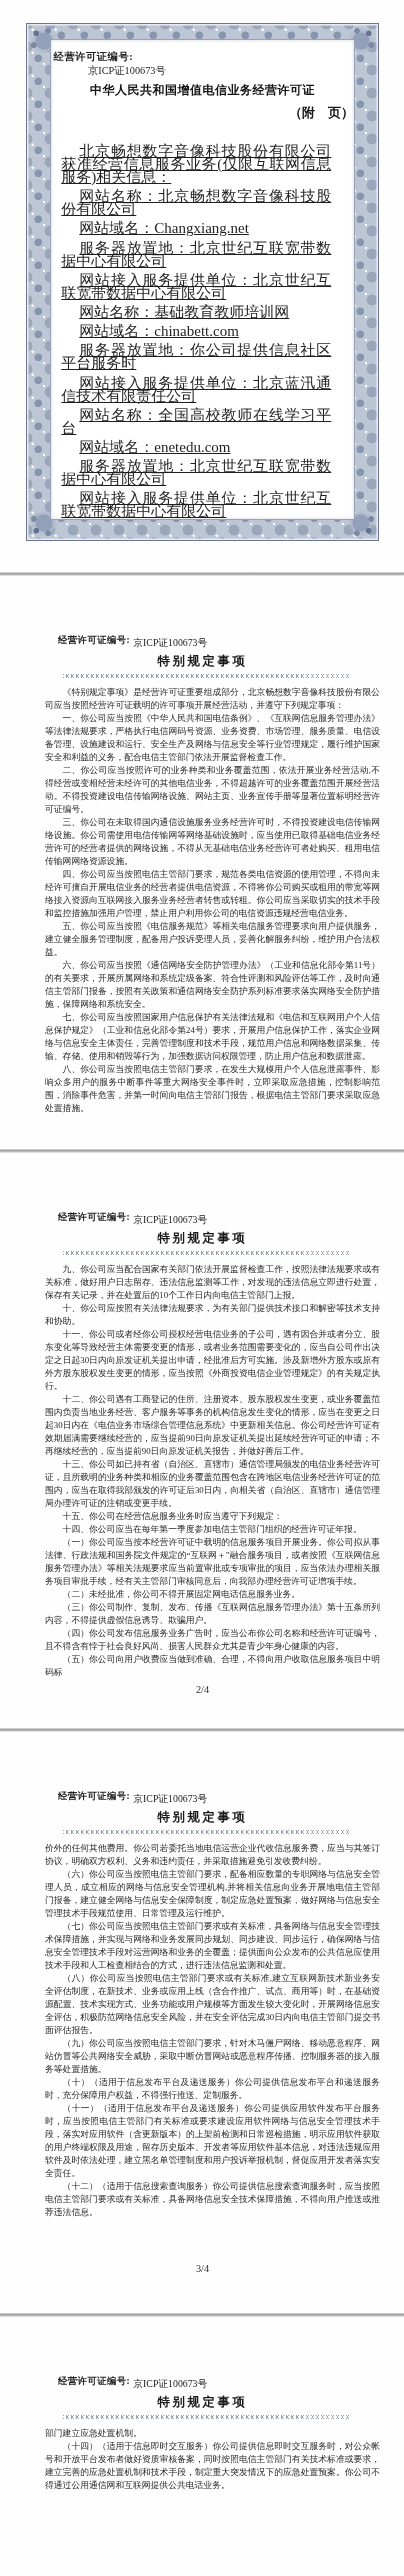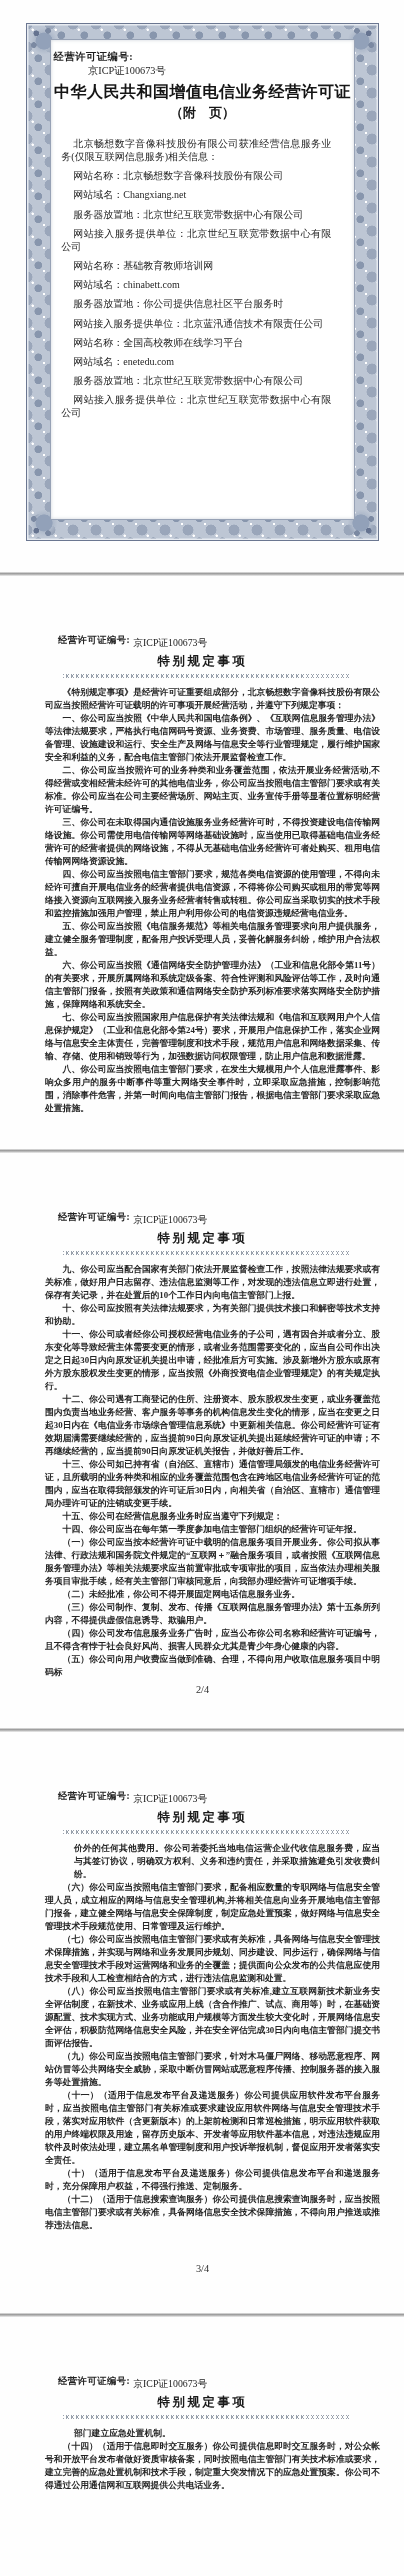--- a/index.html
+++ b/index.html
@@ -42,40 +42,40 @@
   .cert-corner.tr{right:1px;top:1px;transform:scaleX(-1);}
   .cert-corner.bl{left:1px;bottom:1px;transform:scaleY(-1);}
   .cert-corner.br{right:1px;bottom:1px;transform:scale(-1,-1);}
   .cert-inner{
     position:absolute;left:24px;top:16px;right:24px;bottom:20.6px;
     background:#ffffff;border:1px solid #97a2b5;
     box-shadow:inset 0 0 3.6px rgba(110,125,150,.35);
   }
   .cert-license-label{position:absolute;left:2.6px;top:10.3px;font-size:10.3px;font-weight:700;color:#1f1f1f;letter-spacing:0.5px;}
   .cert-license-number{position:absolute;left:37px;top:24px;font-size:10.3px;color:#1f1f1f;}
-  .cert-title{position:absolute;left:0;right:0;top:42px;text-align:center;font-size:16px;font-weight:700;color:#151515;letter-spacing:0.5px;}
-  .cert-subtitle{position:absolute;left:0;right:0;top:64px;text-align:center;font-size:13px;font-weight:700;color:#151515;}
-  .cert-body{position:absolute;left:10.3px;top:97px;width:270px;font-size:10px;line-height:13px;color:#1f1f1f;}
+  .cert-title{position:absolute;left:0;right:0;top:42px;text-align:center;font-size:12px;font-weight:700;color:#151515;letter-spacing:0.5px;}
+  .cert-subtitle{position:absolute;left:0;right:0;top:64px;text-align:right;font-size:13px;font-weight:700;color:#151515;}
+  .cert-body{position:absolute;left:10.3px;top:105px;width:270px;font-size:15px;line-height:13px;color:#1f1f1f;text-decoration:underline;}
   .cert-body p{margin:0 0 6.2px 0;text-indent:1.2em;text-align:justify;}
 
   
   .prov{background:#fefefe;padding-left:24px;}
   #page2{height:573px;} #page3{height:575px;} #page4{height:581px;} #page5{height:556px;}
   .pheader{position:absolute;left:58px;top:58px;font-size:9.3px;font-weight:700;color:#222;letter-spacing:0.5px;white-space:nowrap;}
   .pheader .num{font-weight:400;font-size:9.8px;position:relative;top:2.6px;margin-left:3.1px;letter-spacing:0;}
   .ptitle{position:absolute;left:0;right:0;top:77px;text-align:center;font-size:12.4px;font-weight:700;letter-spacing:2.6px;color:#1a1a1a;}
   .wavy{
     position:absolute;left:63px;top:98px;width:286px;height:4.1px;
     background-image:
       repeating-linear-gradient(125deg,#99a1ac 0 1px,rgba(0,0,0,0) 1px 4.1px),
       repeating-linear-gradient(55deg,#99a1ac 0 1px,rgba(0,0,0,0) 1px 4.1px);
   }
   .pbody{position:absolute;left:45px;top:110px;width:335px;font-size:8.8px;line-height:13px;color:#262626;}
-  .pbody p{margin:0;text-indent:2em;text-align:justify;font-weight:bold;}
-  .pbody p.noindent{text-indent:0;margin-left:29px;}
+  .pbody p{margin:0;text-indent:2em;text-align:justify;}
+  .pbody p.noindent{text-indent:0;}
   .pagenum{position:absolute;left:0;right:0;top:531px;text-align:center;font-size:10.3px;color:#2e2e2e;}
 </style>
 </head>
 <body>
 
 <div class="page" id="page1">
   <div class="cert">
     <div class="cert-frame"></div>
     <div class="cert-corner tl"></div>
     <div class="cert-corner tr"></div>
@@ -98,21 +98,21 @@
 
 <div class="page prov" id="page2">
   <div class="pheader">
     <span>经营许可证编号:</span><span class="num">京ICP证100673号</span>
   </div>
   <div class="ptitle">特别规定事项</div>
   <div class="wavy"></div>
   <div class="pbody">
       <p>《特别规定事项》是经营许可证重要组成部分，北京畅想数字音像科技股份有限公司应当按照经营许可证载明的许可事项开展经营活动，并遵守下列规定事项：</p>
       <p>一、你公司应当按照《中华人民共和国电信条例》、《互联网信息服务管理办法》等法律法规要求，严格执行电信网码号资源、业务资费、市场管理、服务质量、电信设备管理、设施建设和运行、安全生产及网络与信息安全等行业管理规定，履行维护国家安全和利益的义务，配合电信主管部门依法开展监督检查工作。</p>
-      <p>二、你公司应当按照许可的业务种类和业务覆盖范围，依法开展业务经营活动,不得经营或变相经营未经许可的其他电信业务，你公司应当按照电信主管部门要求或有关标准。你公司应当在公司主要经营场所、网站主页、业务宣传手册等显著位置标明经营许可证编号。</p>
+      <p>二、你公司应当按照许可的业务种类和业务覆盖范围，依法开展业务经营活动,不得经营或变相经营未经许可的其他电信业务，不得超越许可的业务覆盖范围开展经营活动。不得投资建设电信传输网络设施、网站主页、业务宣传手册等显著位置标明经营许可证编号。</p>
       <p>三、你公司在未取得国内通信设施服务业务经营许可时，不得投资建设电信传输网络设施。你公司需使用电信传输网等网络基础设施时，应当使用已取得基础电信业务经营许可的经营者提供的网络设施，不得从无基础电信业务经营许可者处购买、租用电信传输网网络资源设施。</p>
       <p>四、你公司应当按照电信主管部门要求，规范各类电信资源的使用管理，不得向未经许可擅自开展电信业务的经营者提供电信资源，不得将你公司购买或租用的带宽等网络接入资源向互联网接入服务业务经营者转售或转租。你公司应当采取切实的技术手段和监控措施加强用户管理，禁止用户利用你公司的电信资源违规经营电信业务。</p>
       <p>五、你公司应当按照《电信服务规范》等相关电信服务管理要求向用户提供服务，建立健全服务管理制度，配备用户投诉受理人员，妥善化解服务纠纷，维护用户合法权益。</p>
       <p>六、你公司应当按照《通信网络安全防护管理办法》（工业和信息化部令第11号）的有关要求，开展所属网络和系统定级备案、符合性评测和风险评估等工作，及时向通信主管部门报备，按照有关政策和通信网络安全防护系列标准要求落实网络安全防护措施，保障网络和系统安全。</p>
       <p>七、你公司应当按照国家用户信息保护有关法律法规和《电信和互联网用户个人信息保护规定》（工业和信息化部令第24号）要求，开展用户信息保护工作，落实企业网络与信息安全主体责任，完善管理制度和技术手段，规范用户信息和网络数据采集、传输、存储、使用和销毁等行为，加强数据访问权限管理，防止用户信息和数据泄露。</p>
       <p>八、你公司应当按照电信主管部门要求，在发生大规模用户个人信息泄露事件、影响众多用户的服务中断事件等重大网络安全事件时，立即采取应急措施，控制影响范围，消除事件危害，并第一时间向电信主管部门报告，根据电信主管部门要求采取应急处置措施。</p>
     </div>
 </div>
 
 <div class="page-sep"></div>
@@ -147,22 +147,22 @@
     <span>经营许可证编号:</span><span class="num">京ICP证100673号</span>
   </div>
   <div class="ptitle">特别规定事项</div>
   <div class="wavy"></div>
   <div class="pbody">
       <p class="noindent">价外的任何其他费用。你公司若委托当地电信运营企业代收信息服务费，应当与其签订协议，明确双方权利、义务和违约责任，并采取措施避免引发收费纠纷。</p>
       <p>（六）你公司应当按照电信主管部门要求，配备相应数量的专职网络与信息安全管理人员，成立相应的网络与信息安全管理机构,并将相关信息向业务开展地电信主管部门报备，建立健全网络与信息安全保障制度，制定应急处置预案，做好网络与信息安全管理技术手段规范使用、日常管理及运行维护。</p>
       <p>（七）你公司应当按照电信主管部门要求或有关标准，具备网络与信息安全管理技术保障措施，并实现与网络和业务发展同步规划、同步建设、同步运行，确保网络与信息安全管理技术手段对运营网络和业务的全覆盖；提供面向公众发布的公共信息应使用技术手段和人工检查相结合的方式，进行违法信息监测和处置。</p>
       <p>（八）你公司应当按照电信主管部门要求或有关标准,建立互联网新技术新业务安全评估制度，在新技术、业务或应用上线（含合作推广、试点、商用等）时，在基础资源配置、技术实现方式、业务功能或用户规模等方面发生较大变化时，开展网络信息安全评估，积极防范网络信息安全风险，并在安全评估完成30日内向电信主管部门提交书面评估报告。</p>
       <p>（九）你公司应当按照电信主管部门要求，针对木马僵尸网络、移动恶意程序、网站仿冒等公共网络安全威胁，采取中断仿冒网站或恶意程序传播、控制服务器的接入服务等处置措施。</p>
+      <p>（十）（适用于信息发布平台及递送服务）你公司提供信息发布平台和递送服务时，充分保障用户权益，不得强行推送、定制服务。</p>
       <p>（十一）（适用于信息发布平台及递送服务）你公司提供应用软件发布平台服务时，应当按照电信主管部门有关标准或要求建设应用软件网络与信息安全管理技术手段，落实对应用软件（含更新版本）的上架前检测和日常巡检措施，明示应用软件获取的用户终端权限及用途，留存历史版本、开发者等应用软件基本信息，对违法违规应用软件及时依法处理，建立黑名单管理制度和用户投诉举报机制，督促应用开发者落实安全责任。</p>
-      <p>（十）（适用于信息发布平台及递送服务）你公司提供信息发布平台和递送服务时，充分保障用户权益，不得强行推送、定制服务。</p>
       <p>（十二）（适用于信息搜索查询服务）你公司提供信息搜索查询服务时，应当按照电信主管部门要求或有关标准，具备网络信息安全技术保障措施，不得向用户推送或推荐违法信息。</p>
     </div>
   <div class="pagenum">3/4</div>
 </div>
 
 <div class="page-sep"></div>
 
 <div class="page prov" id="page5">
   <div class="pheader">
     <span>经营许可证编号:</span><span class="num">京ICP证100673号</span>

